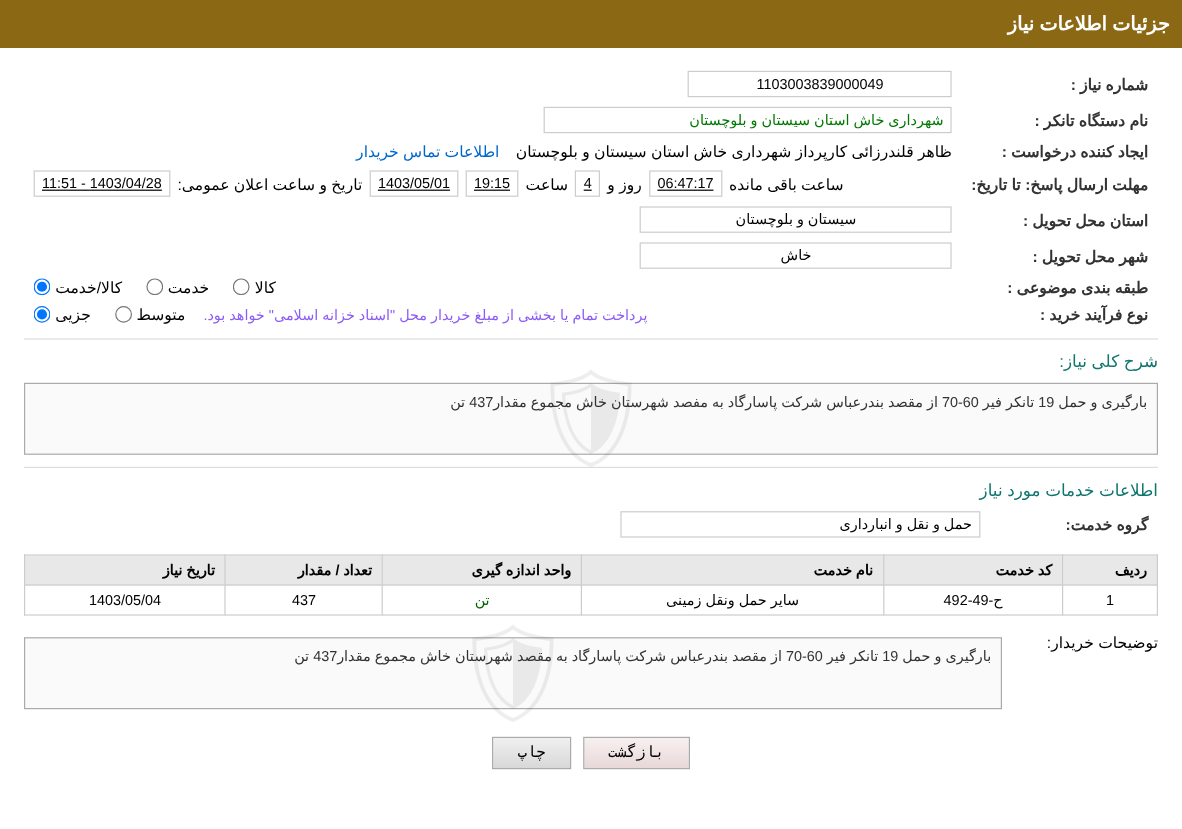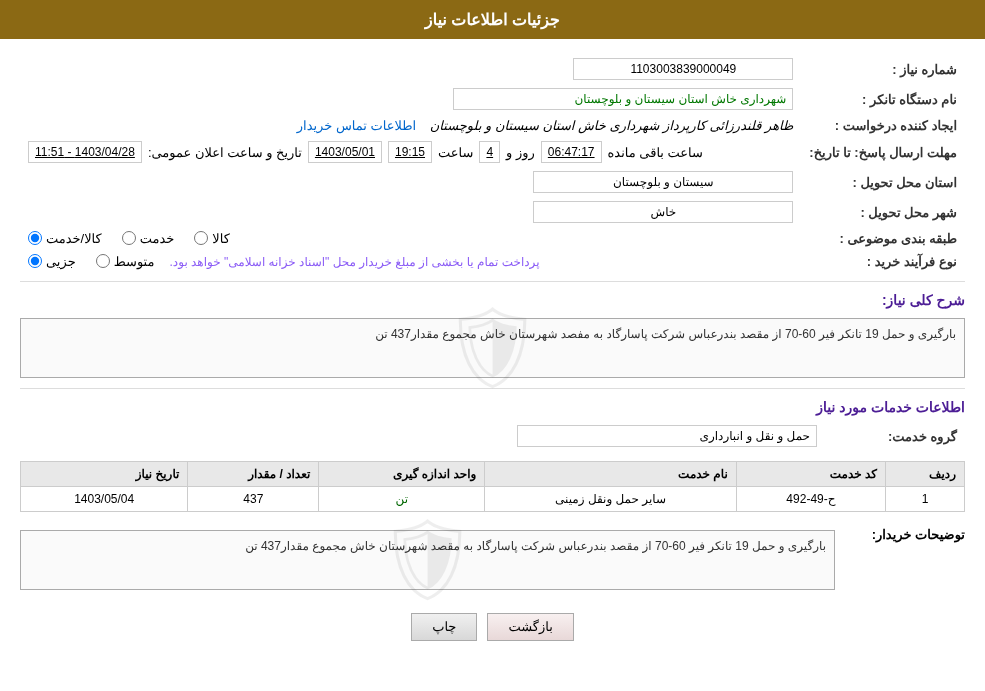--- a/index.html
+++ b/index.html
@@ -11,21 +11,21 @@
     }
     .page-wrapper {
       max-width: 985px;
       margin: 0 auto;
       background: #fff;
       min-height: 691px;
     }
     .header-bar {
       background: #8B6914;
       color: #fff;
-      text-align: center;
+      text-align: right;
       padding: 10px;
       font-size: 16px;
       font-weight: bold;
     }
     .content {
       padding: 15px 20px;
     }
     .info-table {
       width: 100%;
       border-collapse: collapse;
@@ -132,40 +132,40 @@
     .buttons-row {
       display: flex;
       justify-content: center;
       gap: 10px;
       margin: 15px 0;
     }
     .btn {
       padding: 5px 20px;
       border: 1px solid #aaa;
       cursor: pointer;
-      font-family: Liberation Serif, serif;
+      font-family: Liberation Mono, monospace;
       font-size: 13px;
       background: linear-gradient(to bottom, #f5f5f5, #e0e0e0);
     }
     .btn-print {
       background: linear-gradient(to bottom, #f0f0f0, #d8d8d8);
     }
     .btn-back {
       background: linear-gradient(to bottom, #f8f0f0, #e8d8d8);
     }
     .divider {
       border: none;
       border-top: 1px solid #ddd;
       margin: 8px 0;
     }
     .section-header {
-      font-weight: bold;
+      font-weight: normal;
       font-size: 14px;
       margin: 10px 0 6px 0;
-      color: #4c1d95;
+      color: #0f766e;
     }
     .shield-watermark {
       position: absolute;
       top: 50%;
       left: 50%;
       transform: translate(-50%, -50%);
       opacity: 0.08;
       font-size: 80px;
       pointer-events: none;
     }
@@ -193,21 +193,21 @@
       </tr>
       <tr>
         <td class="label-cell">نام دستگاه تانکر :</td>
         <td class="value-cell" colspan="3">
           <input class="input-field" type="text" style="width: 340px; text-align: right; color: rgb(0, 119, 0);" value="شهرداری خاش استان سیستان و بلوچستان">
         </td>
       </tr>
       <tr>
         <td class="label-cell">ایجاد کننده درخواست :</td>
         <td class="value-cell" colspan="3">
-          <span style="margin-left:10px;font-style:italic;">ظاهر قلندرزائی کارپرداز شهرداری خاش استان سیستان و بلوچستان</span>
+          <span style="margin-left:10px;">ظاهر قلندرزائی کارپرداز شهرداری خاش استان سیستان و بلوچستان</span>
           <a class="link-blue">اطلاعات تماس خریدار</a>
         </td>
       </tr>
       <tr>
         <td class="label-cell">مهلت ارسال پاسخ: تا تاریخ:</td>
         <td class="value-cell" colspan="3">
           <div class="deadline-row" style="justify-content: flex-end;">
             <span>ساعت باقی مانده</span>
             <div class="deadline-box">06:47:17</div>
             <span>روز و</span>
@@ -312,21 +312,21 @@
           <td>ح-49-492</td>
           <td>سایر حمل ونقل زمینی</td>
           <td style="color:#006600;">تن</td>
           <td>437</td>
           <td>1403/05/04</td>
         </tr>
       </tbody>
     </table>
 
     <div style="display:flex; align-items:flex-start; margin-top:10px; gap:10px; direction:rtl;">
-      <div style="width:120px; font-weight:bold; text-align:right; padding-top:5px;">
+      <div style="width:120px; font-weight:normal; text-align:right; padding-top:5px;">
         <span>توضیحات خریدار:</span>
       </div>
       <div class="buyer-desc-box" style="flex:1; position:relative;">
         <div class="shield-watermark">🛡</div>
         <span>بارگیری و حمل 19 تانکر فیر 60-70 از مقصد بندرعباس شرکت پاسارگاد به مقصد شهرستان خاش مجموع مقدار437 تن</span>
       </div>
     </div>
 
     <div class="buttons-row">
       <button class="btn btn-back">بازگشت</button>

